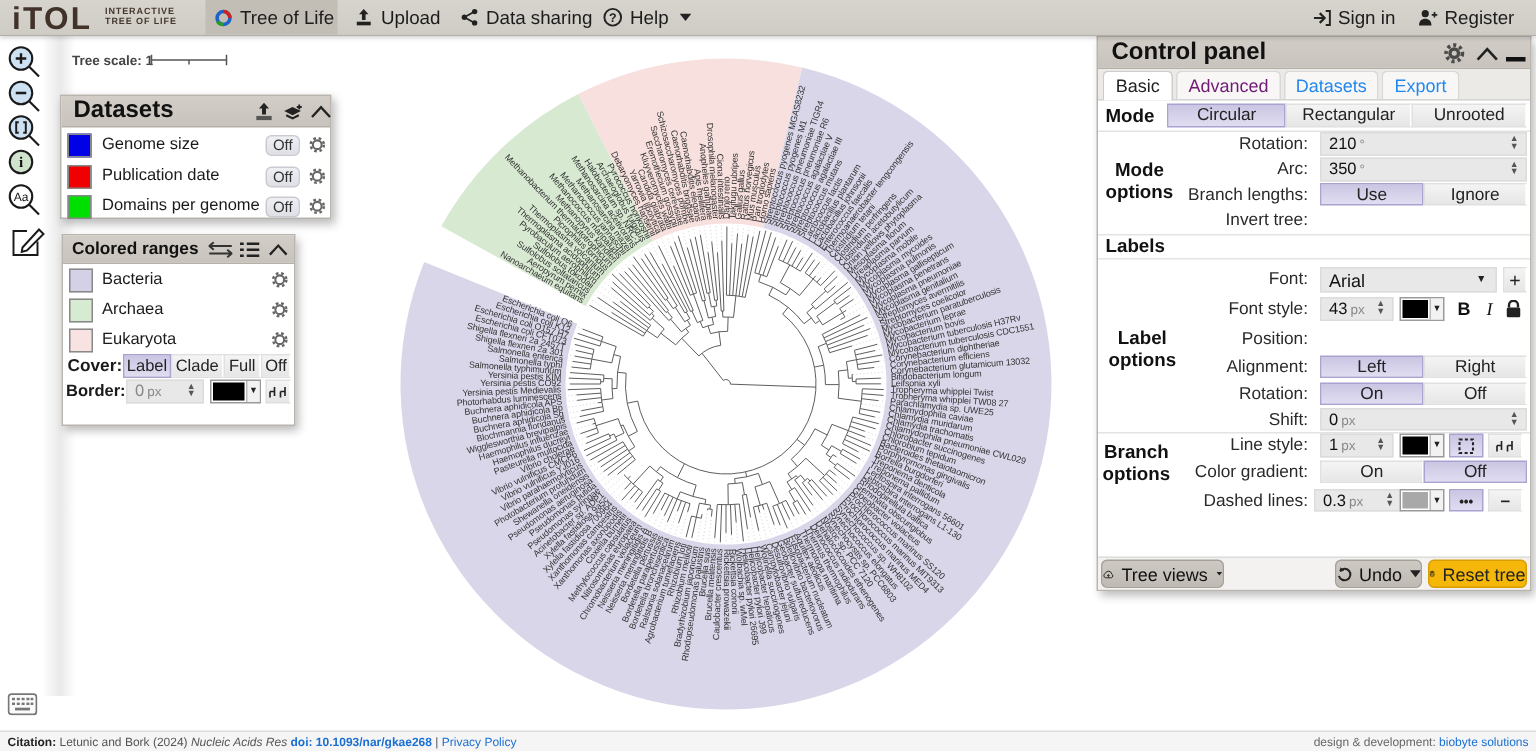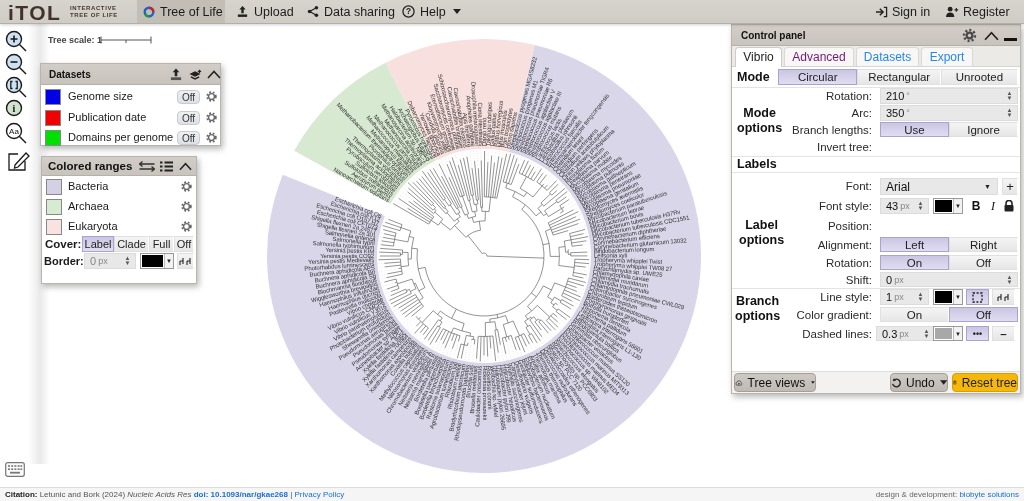--- a/index.html
+++ b/index.html
@@ -5,21 +5,21 @@
 .abs{position:absolute}
 
 #topbar{left:0;top:0;width:1024px;height:24px;background:linear-gradient(#d7d3cd,#cfcbc5);border-bottom:1px solid #b3aea6;box-shadow:0 1px 3px rgba(0,0,0,0.18);z-index:30}
 #topbar .mi{position:absolute;top:0;height:23px;display:flex;align-items:center;font-size:12.5px;color:#1c1c1c;white-space:nowrap}
 #logo{position:absolute;left:8px;top:1px;font-weight:bold;font-size:21px;color:#41332a;letter-spacing:1.5px}
 #logosub{position:absolute;left:70px;top:5px;font-size:6px;font-weight:bold;color:#46382e;letter-spacing:.6px;line-height:7px}
 
 .ltb{z-index:20}
 
 .panel{background:#fff;border:1px solid #b9b4ae;box-shadow:2px 3px 6px rgba(0,0,0,.28);z-index:20}
-.phead{background:linear-gradient(#d2cdc7,#c8c3bc);border-bottom:1px solid #b5b0a8;font-weight:bold;font-size:10px;color:#111;display:flex;align-items:center}
+.phead{background:linear-gradient(#d2cdc7,#c8c3bc);border-bottom:1px solid #b5b0a8;font-weight:bold;font-size:16px;color:#111;display:flex;align-items:center}
 .gearsvg{display:inline-block}
 .offbtn{position:absolute;width:23px;height:14px;background:linear-gradient(#eff0f4,#dfe0e6);border:1px solid #c9cad2;border-radius:4px;font-size:10px;color:#333;text-align:center;line-height:13px}
 .sw{position:absolute;width:16px;height:16px;border:1px solid #888}
 .rowtxt{position:absolute;font-size:11px;color:#1a1a1a;white-space:nowrap}
 
 .seg{position:absolute;display:flex}
 .seg b{flex:1;font-weight:normal;font-size:11.5px;white-space:nowrap;overflow:hidden;color:#222;text-align:right;background:linear-gradient(#f4f4f4,#e6e6e6);border:1px solid #e0e0e0;border-right:1px solid #fff;display:flex;align-items:center;justify-content:center}
 .seg b.on{background:linear-gradient(#cac6e3,#e0ddf1);border:1px solid #a8a3cf}
 
 .inp{position:absolute;background:#e8e8e8;border:1px solid #dcdcdc;font-size:11px;color:#111;display:flex;align-items:center;padding-left:5px}
@@ -210,21 +210,21 @@
         <circle cx="8" cy="8" r="4.2" fill="#4a4a4a"></circle>
         <circle cx="8" cy="8" r="1.8" fill="#cdc8c2"></circle>
       </svg>
   <svg width="15" height="10" viewBox="0 0 14 9" style="position:absolute;left:252px;top:6px">
         <path d="M1 8 L7 1.5 L13 8" fill="none" stroke="#222" stroke-width="1.6"></path>
       </svg>
   <div style="position:absolute;left:272px;top:13px;width:13px;height:2.5px;background:#111"></div>
  </div>
 
  <div style="position:absolute;left:0;top:21px;width:288px;height:21px;background:#eceae6;border-bottom:1px solid #d5d5d5">
-  <div style="position:absolute;left:3px;top:1px;width:47px;height:20px;background:#fff;border:1px solid #ccc;border-bottom:none;border-radius:4px 4px 0 0;font-size:12px;color:#222;text-align:center;line-height:19px">Vibrio</div>
+  <div style="position:absolute;left:3px;top:1px;width:47px;height:20px;background:#fff;border:1px solid #ccc;border-bottom:none;border-radius:4px 4px 0 0;font-size:12px;color:#222;text-align:center;line-height:19px">Basic</div>
   <div style="position:absolute;left:52px;top:1px;width:70px;height:19px;background:#f8f7f5;border:1px solid #d8d8d8;border-bottom:none;border-radius:4px 4px 0 0;font-size:12px;color:#701a75;text-align:center;line-height:19px">Advanced</div>
   <div style="position:absolute;left:124px;top:1px;width:63px;height:19px;background:#f8f7f5;border:1px solid #d8d8d8;border-bottom:none;border-radius:4px 4px 0 0;font-size:12px;color:#2288ee;text-align:center;line-height:19px">Datasets</div>
   <div style="position:absolute;left:189px;top:1px;width:52px;height:19px;background:#f8f7f5;border:1px solid #d8d8d8;border-bottom:none;border-radius:4px 4px 0 0;font-size:12px;color:#2288ee;text-align:center;line-height:19px">Export</div>
  </div>
 </div>
 
 <div class="abs" style="left:0;top:0;width:1024px;height:501px;z-index:25;pointer-events:none">
  <div class="grp" style="left:737px;top:70px">Mode</div>
  <div class="seg" style="left:778px;top:69px;width:240px;height:16px">
       <b class="on">Circular</b>

